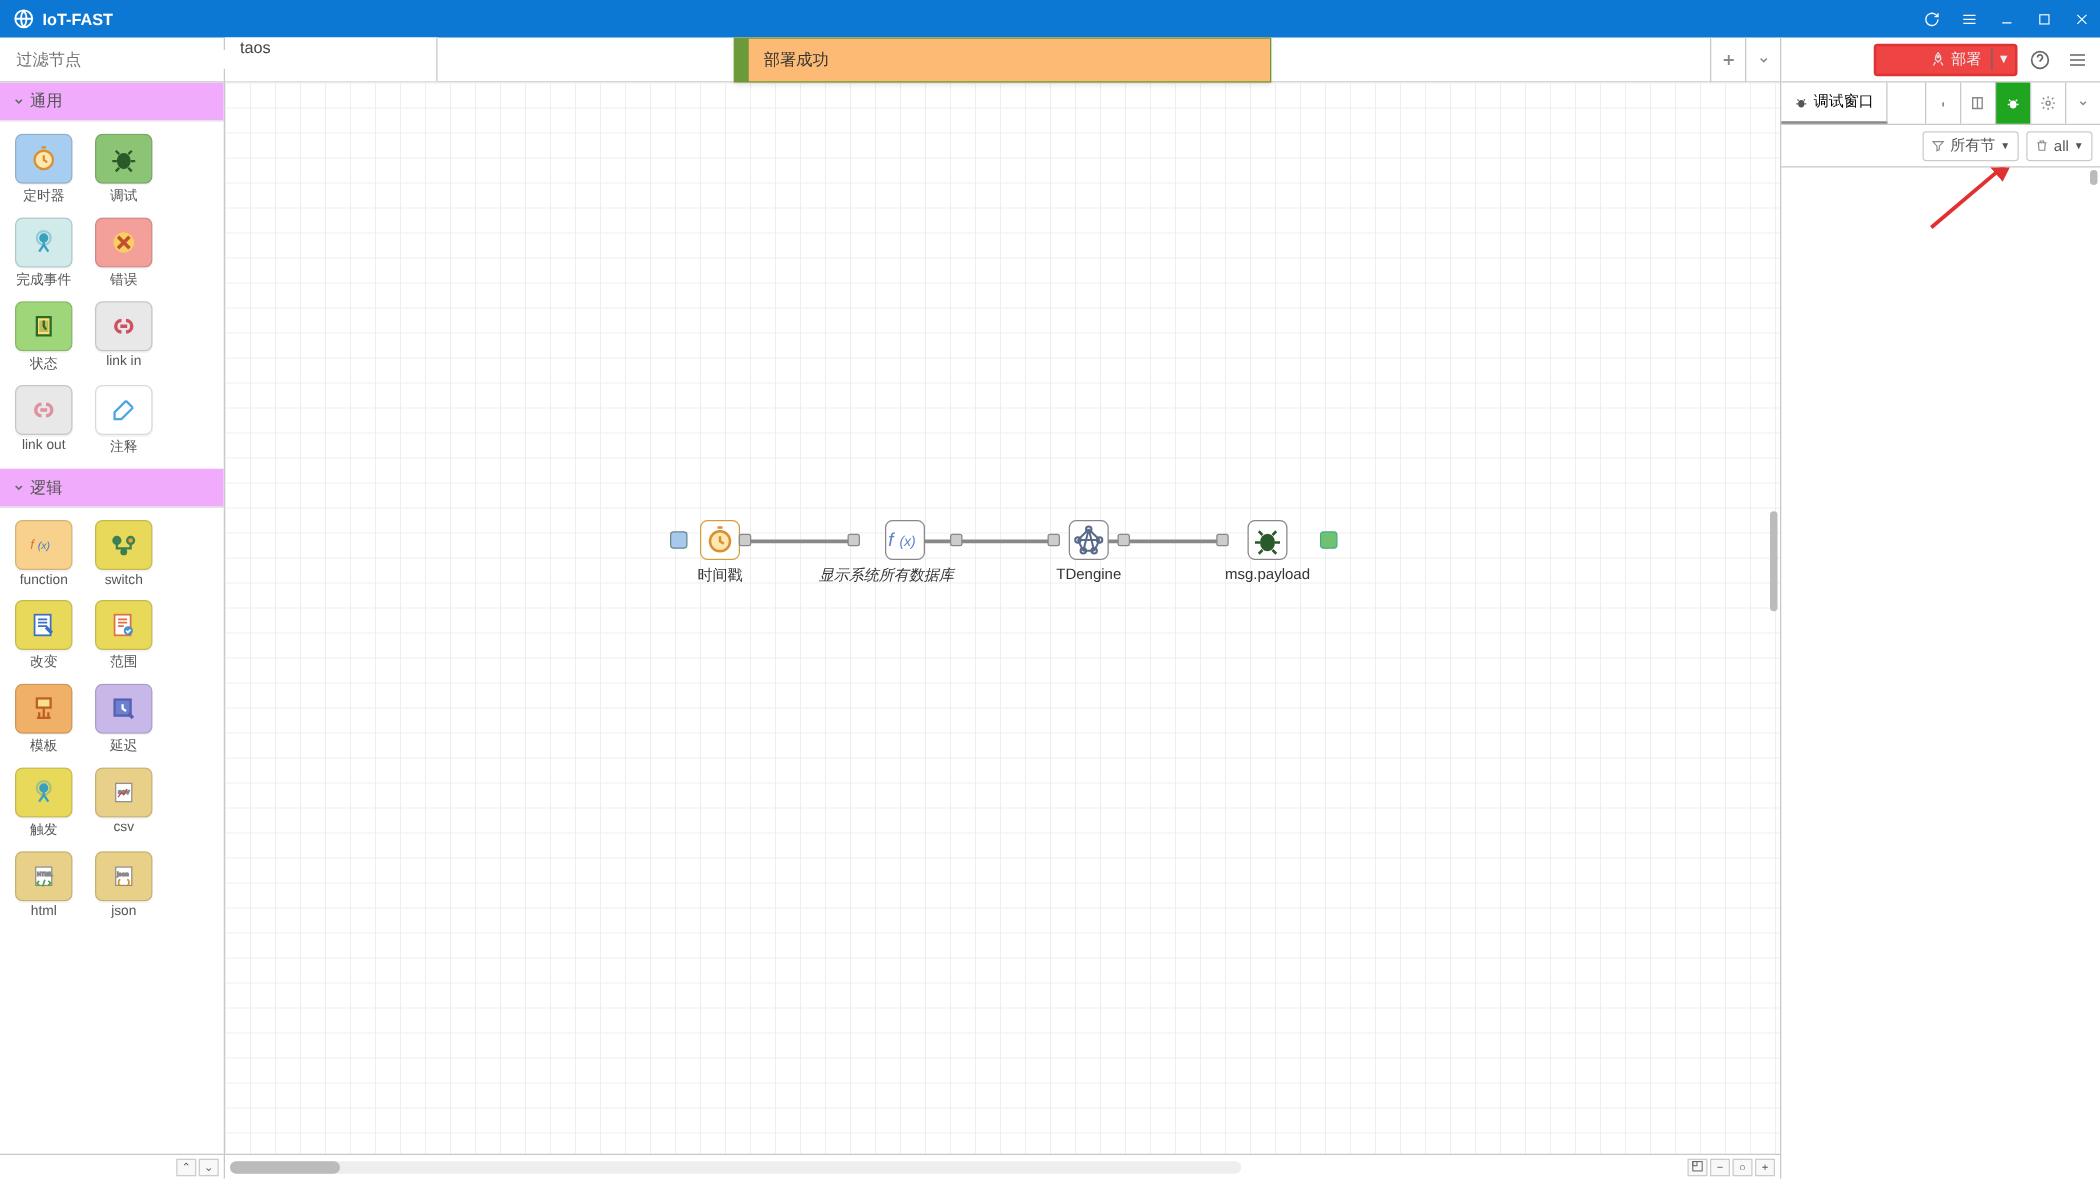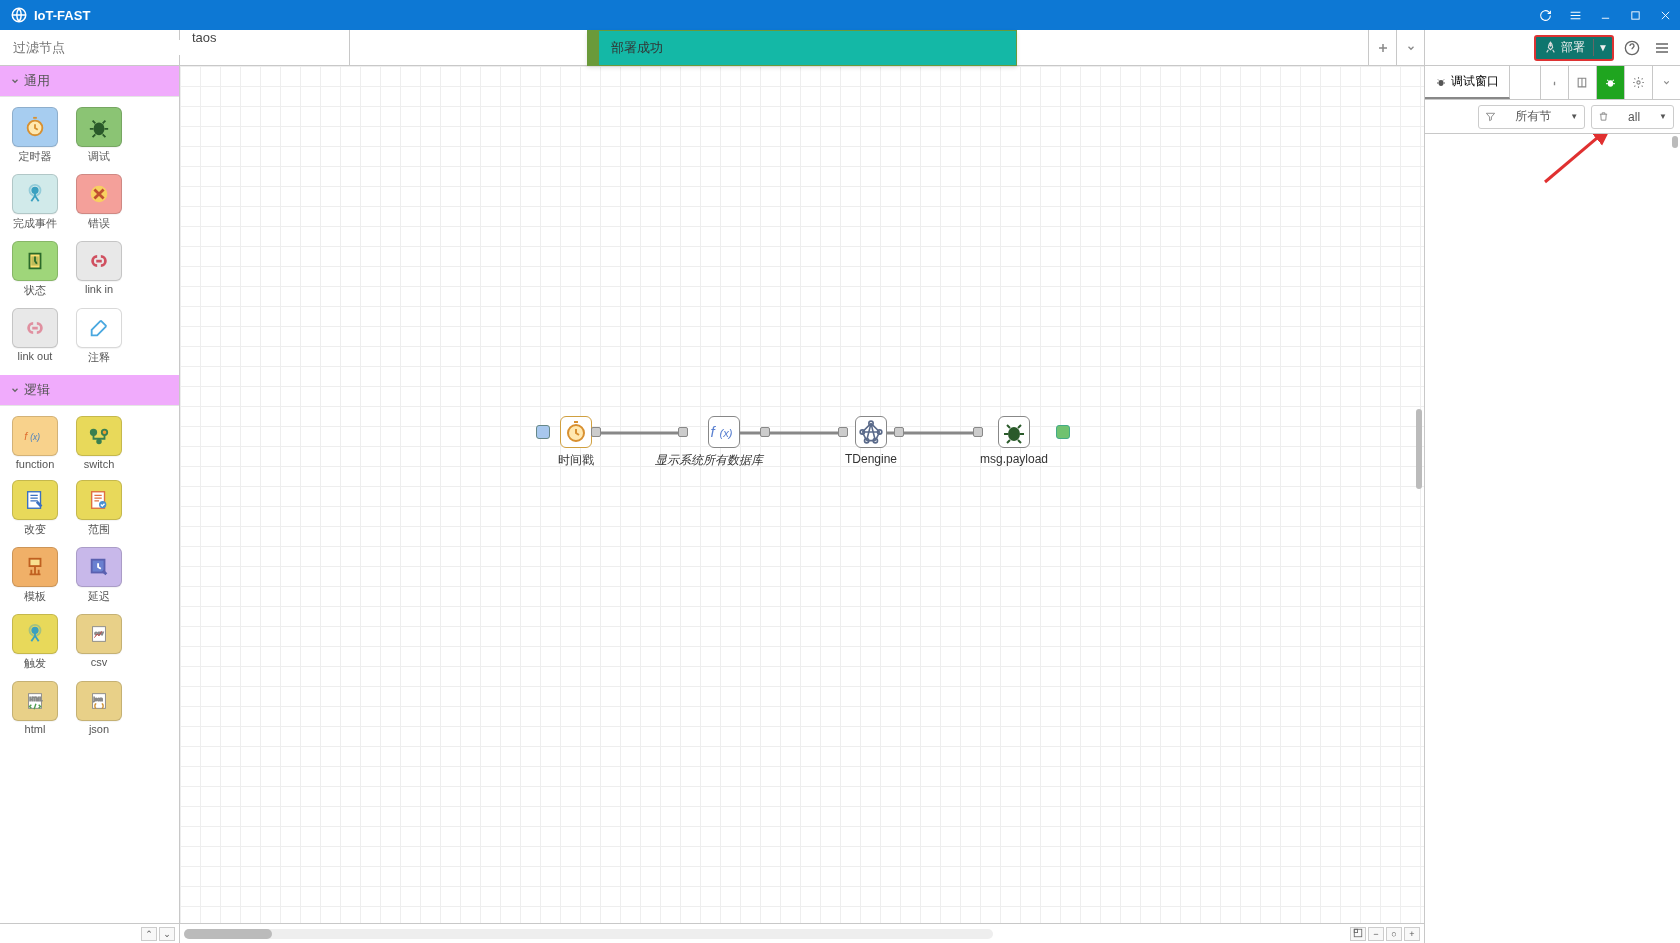--- a/index.html
+++ b/index.html
@@ -40,51 +40,51 @@
   .pnode-icon { width: 46px; height: 40px; border-radius: 6px; display: flex; align-items: center; justify-content: center; border: 1px solid rgba(0,0,0,0.15); box-shadow: 0 1px 1px rgba(0,0,0,0.05);}
   .pnode-label { font-size: 11px; color: #555; text-align: center; white-space: nowrap; }
   .palette-footer { height: var(--footer-h); border-top: 1px solid var(--grey-border); display: flex; justify-content: flex-end; align-items: center; padding: 0 4px; gap: 2px; }
   .tiny-btn { width: 16px; height: 14px; border: 1px solid #ccc; background: #f8f8f8; font-size: 9px; line-height: 12px; text-align: center; color: #555; cursor: pointer; }
   
   .workspace { flex: 1; display: flex; flex-direction: column; position: relative; }
   .ws-tabs { height: var(--toolbar-h); border-bottom: 1px solid var(--grey-border); display: flex; align-items: stretch; }
   .ws-tab { min-width: 170px; border-right: 1px solid var(--grey-border); display: flex; padding: 0 12px; font-size: 13px; color: #444; background: #fff; cursor: pointer;}
   .ws-tab-actions { margin-left: auto; display: flex; align-items: center; }
   .ws-tab-btn { width: 28px; height: var(--toolbar-h); display: flex; align-items: center; justify-content: center; color: #888; cursor: pointer; border-left: 1px solid var(--grey-border);}
-  .notification { position: absolute; top: 0; left: 50%; transform: translateX(-50%); z-index: 10; width: 430px; background: #14b8a6; border: 1px solid #6a9a3a; border-left: 12px solid #6a9a3a; padding: 8px 12px; font-size: 13px; color: #333; box-shadow: 0 2px 4px rgba(0,0,0,0.1);}
+  .notification { position: absolute; top: 0; left: 50%; transform: translateX(-50%); z-index: 10; width: 430px; background: #fdba74; border: 1px solid #6a9a3a; border-left: 12px solid #6a9a3a; padding: 8px 12px; font-size: 13px; color: #333; box-shadow: 0 2px 4px rgba(0,0,0,0.1);}
   .canvas-wrap { flex: 1; position: relative; overflow: hidden; }
   .canvas { position: absolute; inset: 0; background: #fff; background-image: linear-gradient(#eee 1px, transparent 1px), linear-gradient(90deg, #eee 1px, transparent 1px); background-size: 20px 20px; }
   .flow-node { position: absolute; display: flex; flex-direction: column; align-items: center; }
   .flow-node .body { width: 32px; height: 32px; border-radius: 6px; border: 1px solid #888; background: #fff; display:flex; align-items:center; justify-content:center;}
   .flow-node .nlabel { margin-top: 4px; font-size: 12px; color: #333; }
   .flow-node .nlabel.italic { font-style: italic; }
   .port { position: absolute; width: 10px; height: 10px; background: #ccc; border: 1px solid #888; top: 11px; border-radius: 2px;}
   .port.in { left: -7px; }
   .port.out { right: -7px; }
   .start-dot { position:absolute; width:14px; height:14px; border-radius:3px; background:#a8c8ee; border:1px solid #688; top:9px; left:-22px;}
   .end-dot { position:absolute; width:14px; height:14px; border-radius:3px; background:#70c270; border:1px solid #4a8; top:9px; right:-22px;}
   svg.wires { position: absolute; inset: 0; width: 100%; height: 100%; pointer-events: none; }
   .ws-footer { height: var(--footer-h); border-top: 1px solid var(--grey-border); display: flex; align-items: center; justify-content: flex-end; padding: 0 4px; gap: 2px; position:relative;}
   .ws-footer .hscroll-track{ position:absolute; left:4px; width:65%; height:10px; top:5px; background:#eee; border-radius:5px;}
   .ws-footer .hscroll-thumb{ position:absolute; left:4px; width:88px; height:10px; top:5px; background:#bbb; border-radius:5px;}
   
   .sidebar { width: var(--sidebar-w); border-left: 1px solid var(--grey-border); display: flex; flex-direction: column; }
   .sb-top { height: var(--toolbar-h); border-bottom: 1px solid var(--grey-border); display: flex; align-items: center; justify-content: flex-end; padding: 0 6px; gap: 6px; }
-  .deploy-btn { background: #0f766e; color: #eee; height: 26px; border-radius: 3px; display: flex; align-items: center; font-size: 12px; cursor: pointer; border: 2px solid #d33; }
+  .deploy-btn { background: #ef4444; color: #eee; height: 26px; border-radius: 3px; display: flex; align-items: center; font-size: 12px; cursor: pointer; border: 2px solid #d33; padding-left: 35px; }
   .deploy-btn .main { padding: 0 8px; display: flex; align-items: center; gap: 4px; border-right:1px solid #666;}
   .deploy-btn .caret { width: 18px; text-align: center; font-size: 10px;}
   .sb-icon-btn { width: 24px; height: 24px; display:flex; align-items:center; justify-content:center; color:#666; cursor:pointer;}
   .sb-tabs { height: 34px; border-bottom: 1px solid var(--grey-border); display: flex; align-items: stretch; }
   .sb-tab { flex: 0 0 auto; padding: 0 10px; display: flex; align-items: center; gap: 4px; font-size: 12px; border-right: 1px solid var(--grey-border); cursor:pointer;}
   .sb-tab.active { border-bottom: 2px solid #888; }
   .sb-mini-tabs { margin-left: auto; display: flex; }
   .sb-mini { width: 28px; display: flex; align-items: center; justify-content: center; border-left: 1px solid var(--grey-border); cursor:pointer;}
   .sb-mini.green { background: #1fa51f; color: #fff; }
   .sb-tools { height: 34px; border-bottom: 1px solid var(--grey-border); display: flex; align-items: center; justify-content: flex-end; padding: 0 6px; gap: 6px; }
-  .drop-btn { border: 1px solid #ccc; border-radius: 3px; height: 24px; padding: 0 6px; font-size: 12px; color: #555; display: flex; align-items: center; gap: 19px; background:#fff; cursor:pointer;}
+  .drop-btn { border: 1px solid #ccc; border-radius: 3px; height: 24px; padding: 0 6px; font-size: 12px; color: #555; display: flex; align-items: center; gap: 4px; background:#fff; cursor:pointer;}
   .sb-body { flex: 1; position: relative; overflow: auto; }
   .arrow-annot { position:absolute; pointer-events:none; }
   
   .vscroll { position:absolute; right:2px; top:2px; bottom:2px; width:6px; }
   .vscroll .thumb { position:absolute; right:0; width:6px; background:#bbb; border-radius:3px; }
 </style>
 </head>
 <body>
 
 <div class="titlebar">

